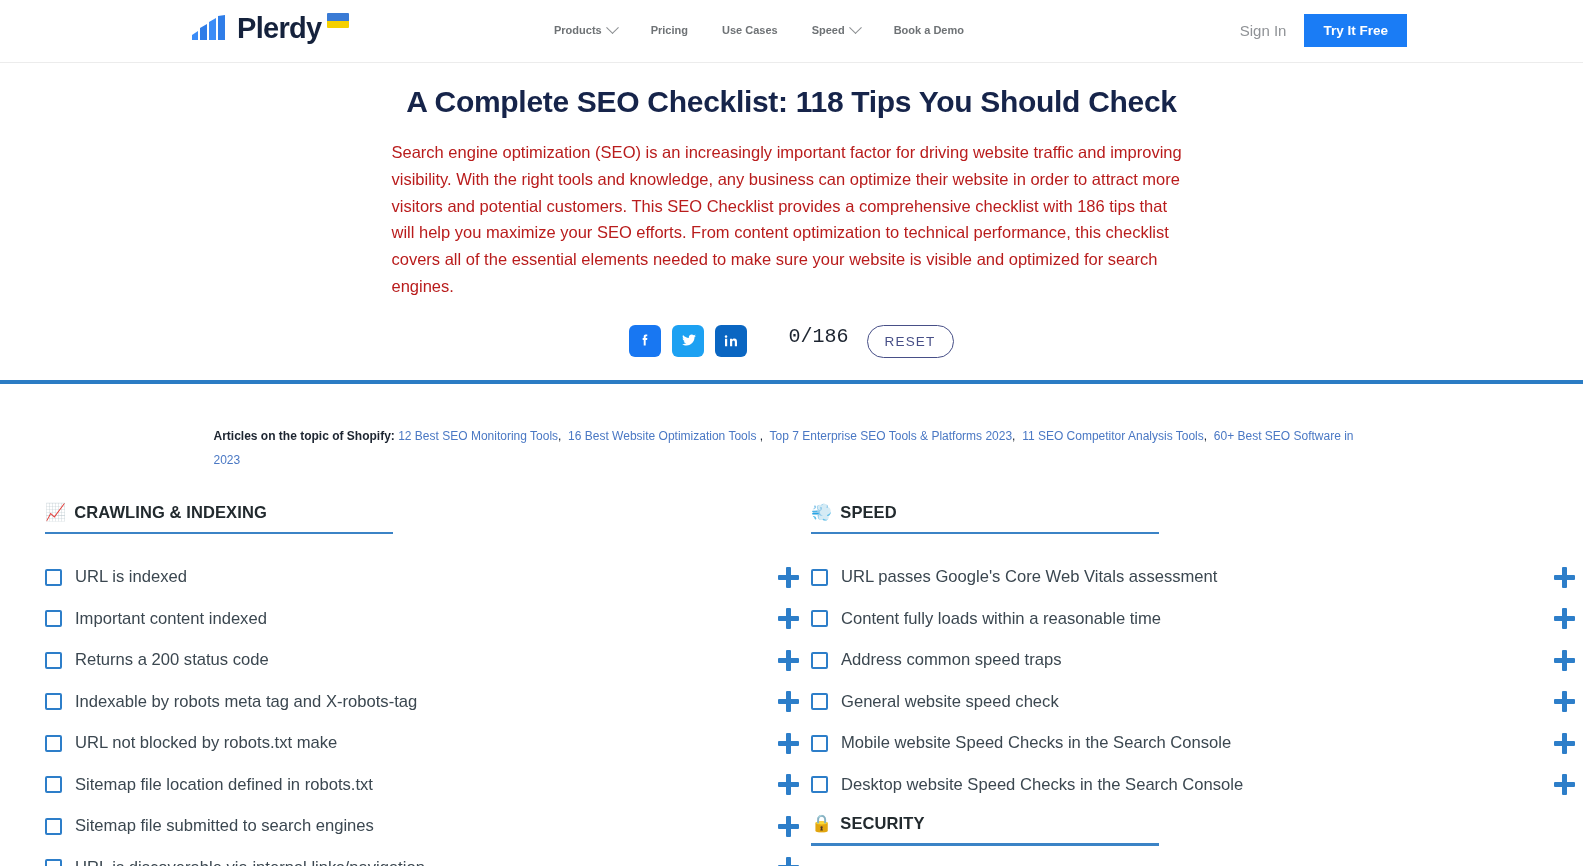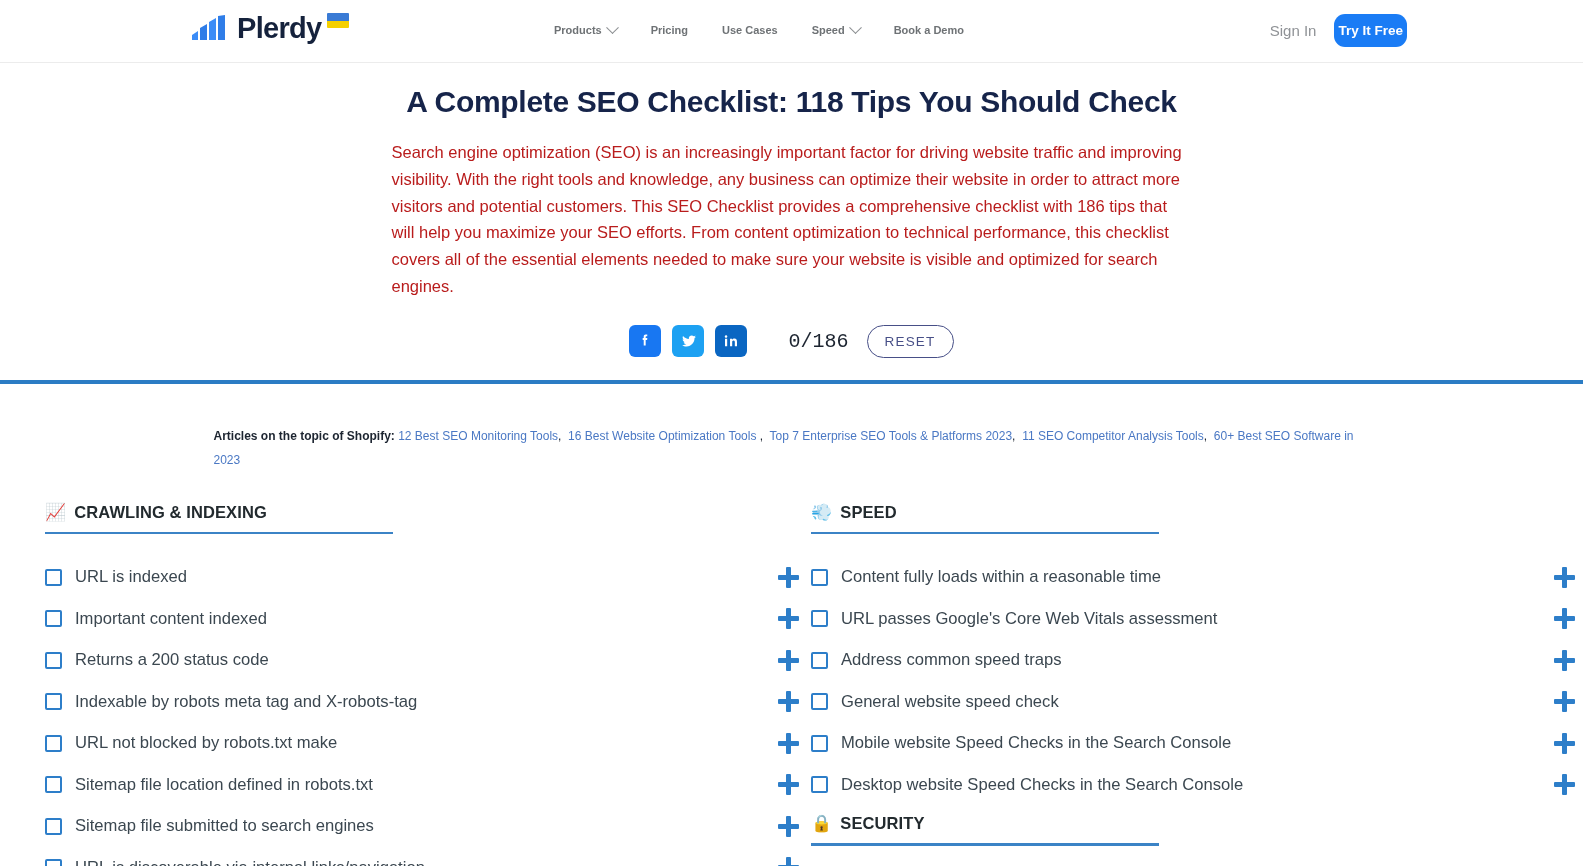--- a/index.html
+++ b/index.html
@@ -101,22 +101,22 @@
     color: #8f9296;
     cursor: pointer;
     white-space: nowrap;
   }
   .try-free {
     background: #1a7cf5;
     color: #ffffff;
     font-size: 13.5px;
     font-weight: 700;
     border: none;
-    border-radius: 11px;
-    padding: 9px 4px;
+    border-radius: 0;
+    padding: 9px 19px;
     cursor: pointer;
     white-space: nowrap;
     font-family: "Liberation Sans", sans-serif;
   }
 
   
   .hero {
     padding-top: 3px;
     background: #ffffff;
   }
@@ -135,21 +135,20 @@
     margin: 18px auto 8px;
     font-size: 16.5px;
     line-height: 26.8px;
     color: #b91c1c;
     text-align: left;
   }
 
   .share-row {
     margin-top: 25px;
     display: flex;
-    align-items: center;
     justify-content: center;
     gap: 0;
   }
   .share-icon {
     width: 32px; height: 32px;
     border-radius: 6px;
     margin-right: 11px;
     cursor: pointer;
     display: flex;
     align-items: center;
@@ -435,29 +434,29 @@
 
   <div class="col col-right">
     <div class="section-head">
       <span class="section-emoji">💨</span>
       <span>SPEED</span>
     </div>
     <div class="section-rule"></div>
 
     <div class="item-row">
       <span class="cbox"></span>
+      <span class="item-label">URL passes Google's Core Web Vitals assessment</span>
+      <span class="plus-btn">
+          <i class="plus-v"></i>
+          <i class="plus-h"></i>
+        </span>
+    </div>
+    <div class="item-row">
+      <span class="cbox"></span>
       <span class="item-label">Content fully loads within a reasonable time</span>
-      <span class="plus-btn">
-          <i class="plus-v"></i>
-          <i class="plus-h"></i>
-        </span>
-    </div>
-    <div class="item-row">
-      <span class="cbox"></span>
-      <span class="item-label">URL passes Google's Core Web Vitals assessment</span>
       <span class="plus-btn">
           <i class="plus-v"></i>
           <i class="plus-h"></i>
         </span>
     </div>
     <div class="item-row">
       <span class="cbox"></span>
       <span class="item-label">Address common speed traps</span>
       <span class="plus-btn">
           <i class="plus-v"></i>

